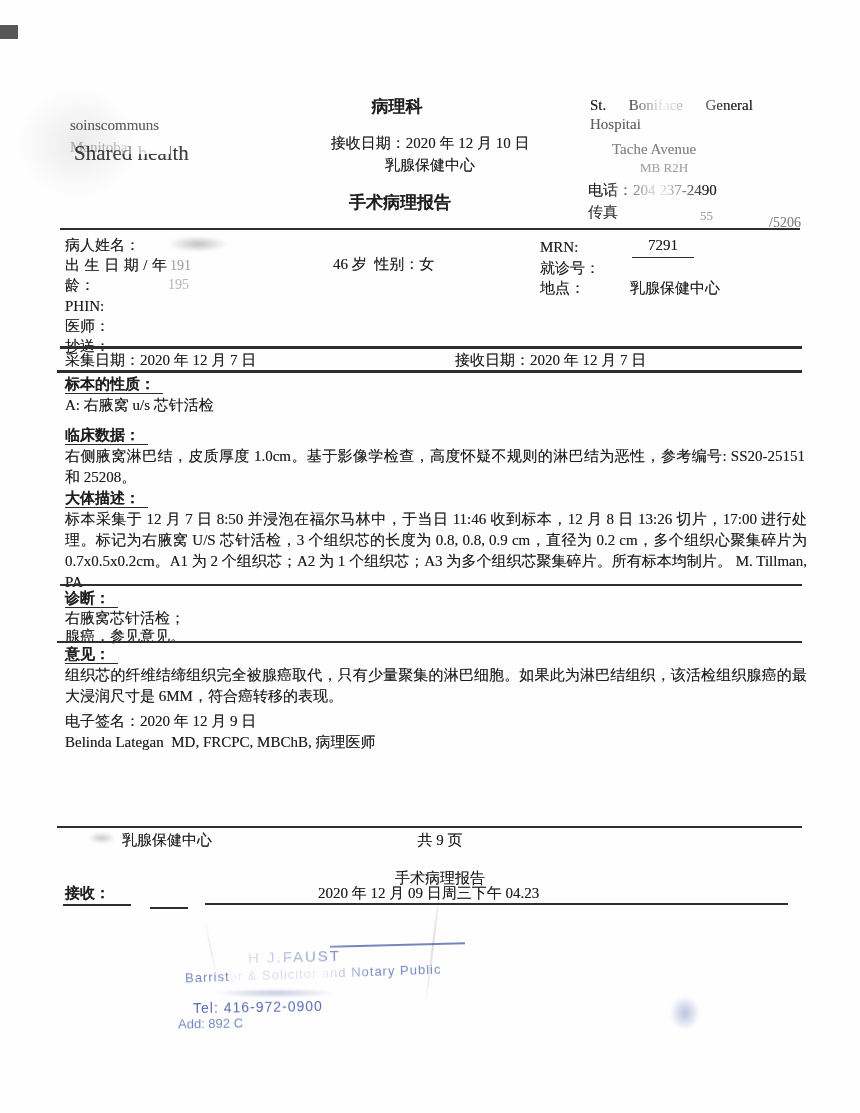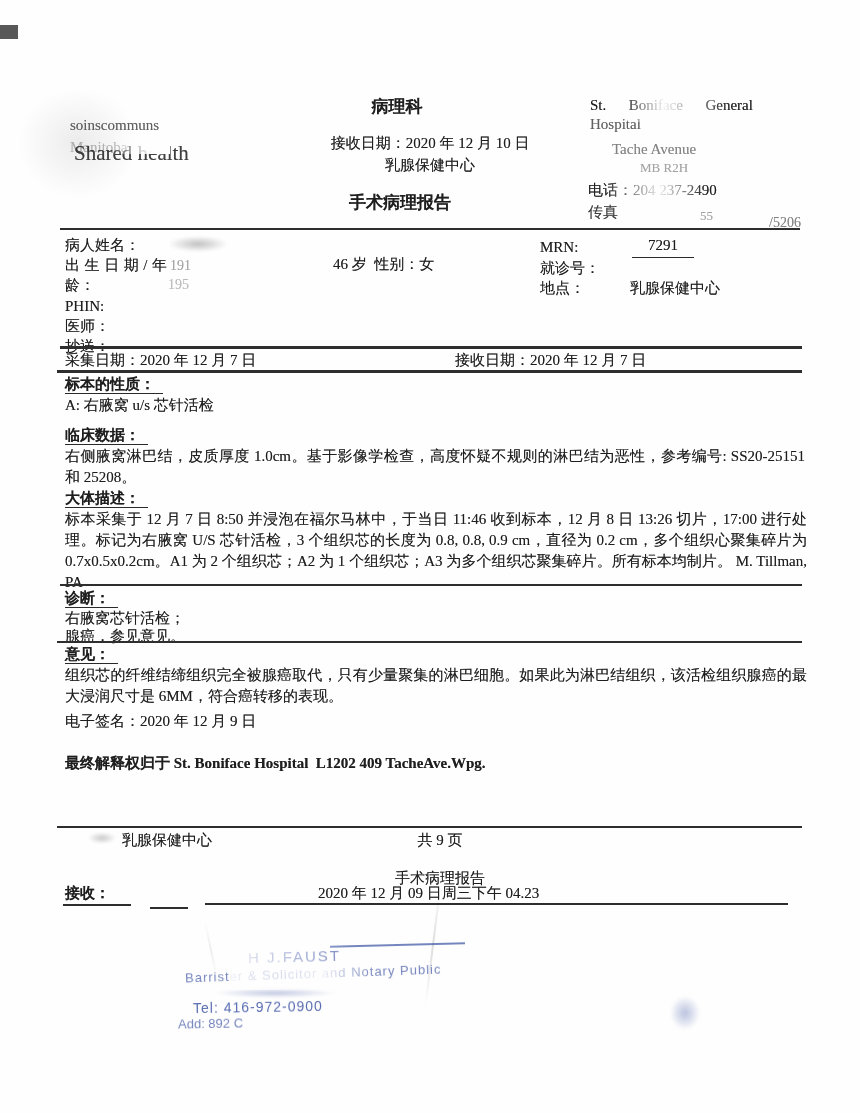--- a/index.html
+++ b/index.html
@@ -92,21 +92,21 @@
   <div class="line" style="left:60px;top:584px;width:742px;height:2px;"></div>
   <div class="t b" style="left:65px;top:589px;font-size:15px;"><span class="ul">诊断：</span></div>
   <div class="t" style="left:65px;top:609px;font-size:15px;">右腋窝芯针活检；</div>
   <div class="t" style="left:65px;top:627px;font-size:15px;">腺癌，参见意见。</div>
 
   <div class="line" style="left:57px;top:641px;width:745px;height:2px;"></div>
   <div class="t b" style="left:65px;top:645px;font-size:15px;"><span class="ul">意见：</span></div>
   <div class="t wrap" style="left:65px;top:665px;width:742px;font-size:15px;line-height:21px;">组织芯的纤维结缔组织完全被腺癌取代，只有少量聚集的淋巴细胞。如果此为淋巴结组织，该活检组织腺癌的最大浸润尺寸是 6MM，符合癌转移的表现。</div>
 
   <div class="t" style="left:65px;top:712px;font-size:15px;">电子签名：2020 年 12 月 9 日</div>
-  <div class="t b" style="left:65px;top:754px;font-size:15px;font-weight:600;">最终解释权归于 St. Boniface Hospital  L1202 409 TacheAve.Wpg.</div>
+  <div class="t" style="left:65px;top:733px;font-size:15px;">Belinda Lategan  MD, FRCPC, MBChB, 病理医师</div>
 
 
   <div class="line" style="left:57px;top:826px;width:745px;height:1.6px;"></div>
   <div class="smudge" style="left:88px;top:832px;width:28px;height:12px;background:radial-gradient(closest-side,rgba(80,80,80,.3),rgba(80,80,80,0));filter:blur(.8px);"></div>
   <div class="t" style="left:122px;top:831px;font-size:15px;">乳腺保健中心</div>
   <div class="t c" style="left:330px;top:831px;width:220px;font-size:15px;">共 9 页</div>
   <div class="t c" style="left:330px;top:869px;width:220px;font-size:15px;">手术病理报告</div>
 
   <div class="t b" style="left:65px;top:884px;font-size:15px;font-weight:600;">接收：</div>
   <div class="t" style="left:318px;top:884px;font-size:15px;">2020 年 12 月 09 日周三下午 04.23</div>

